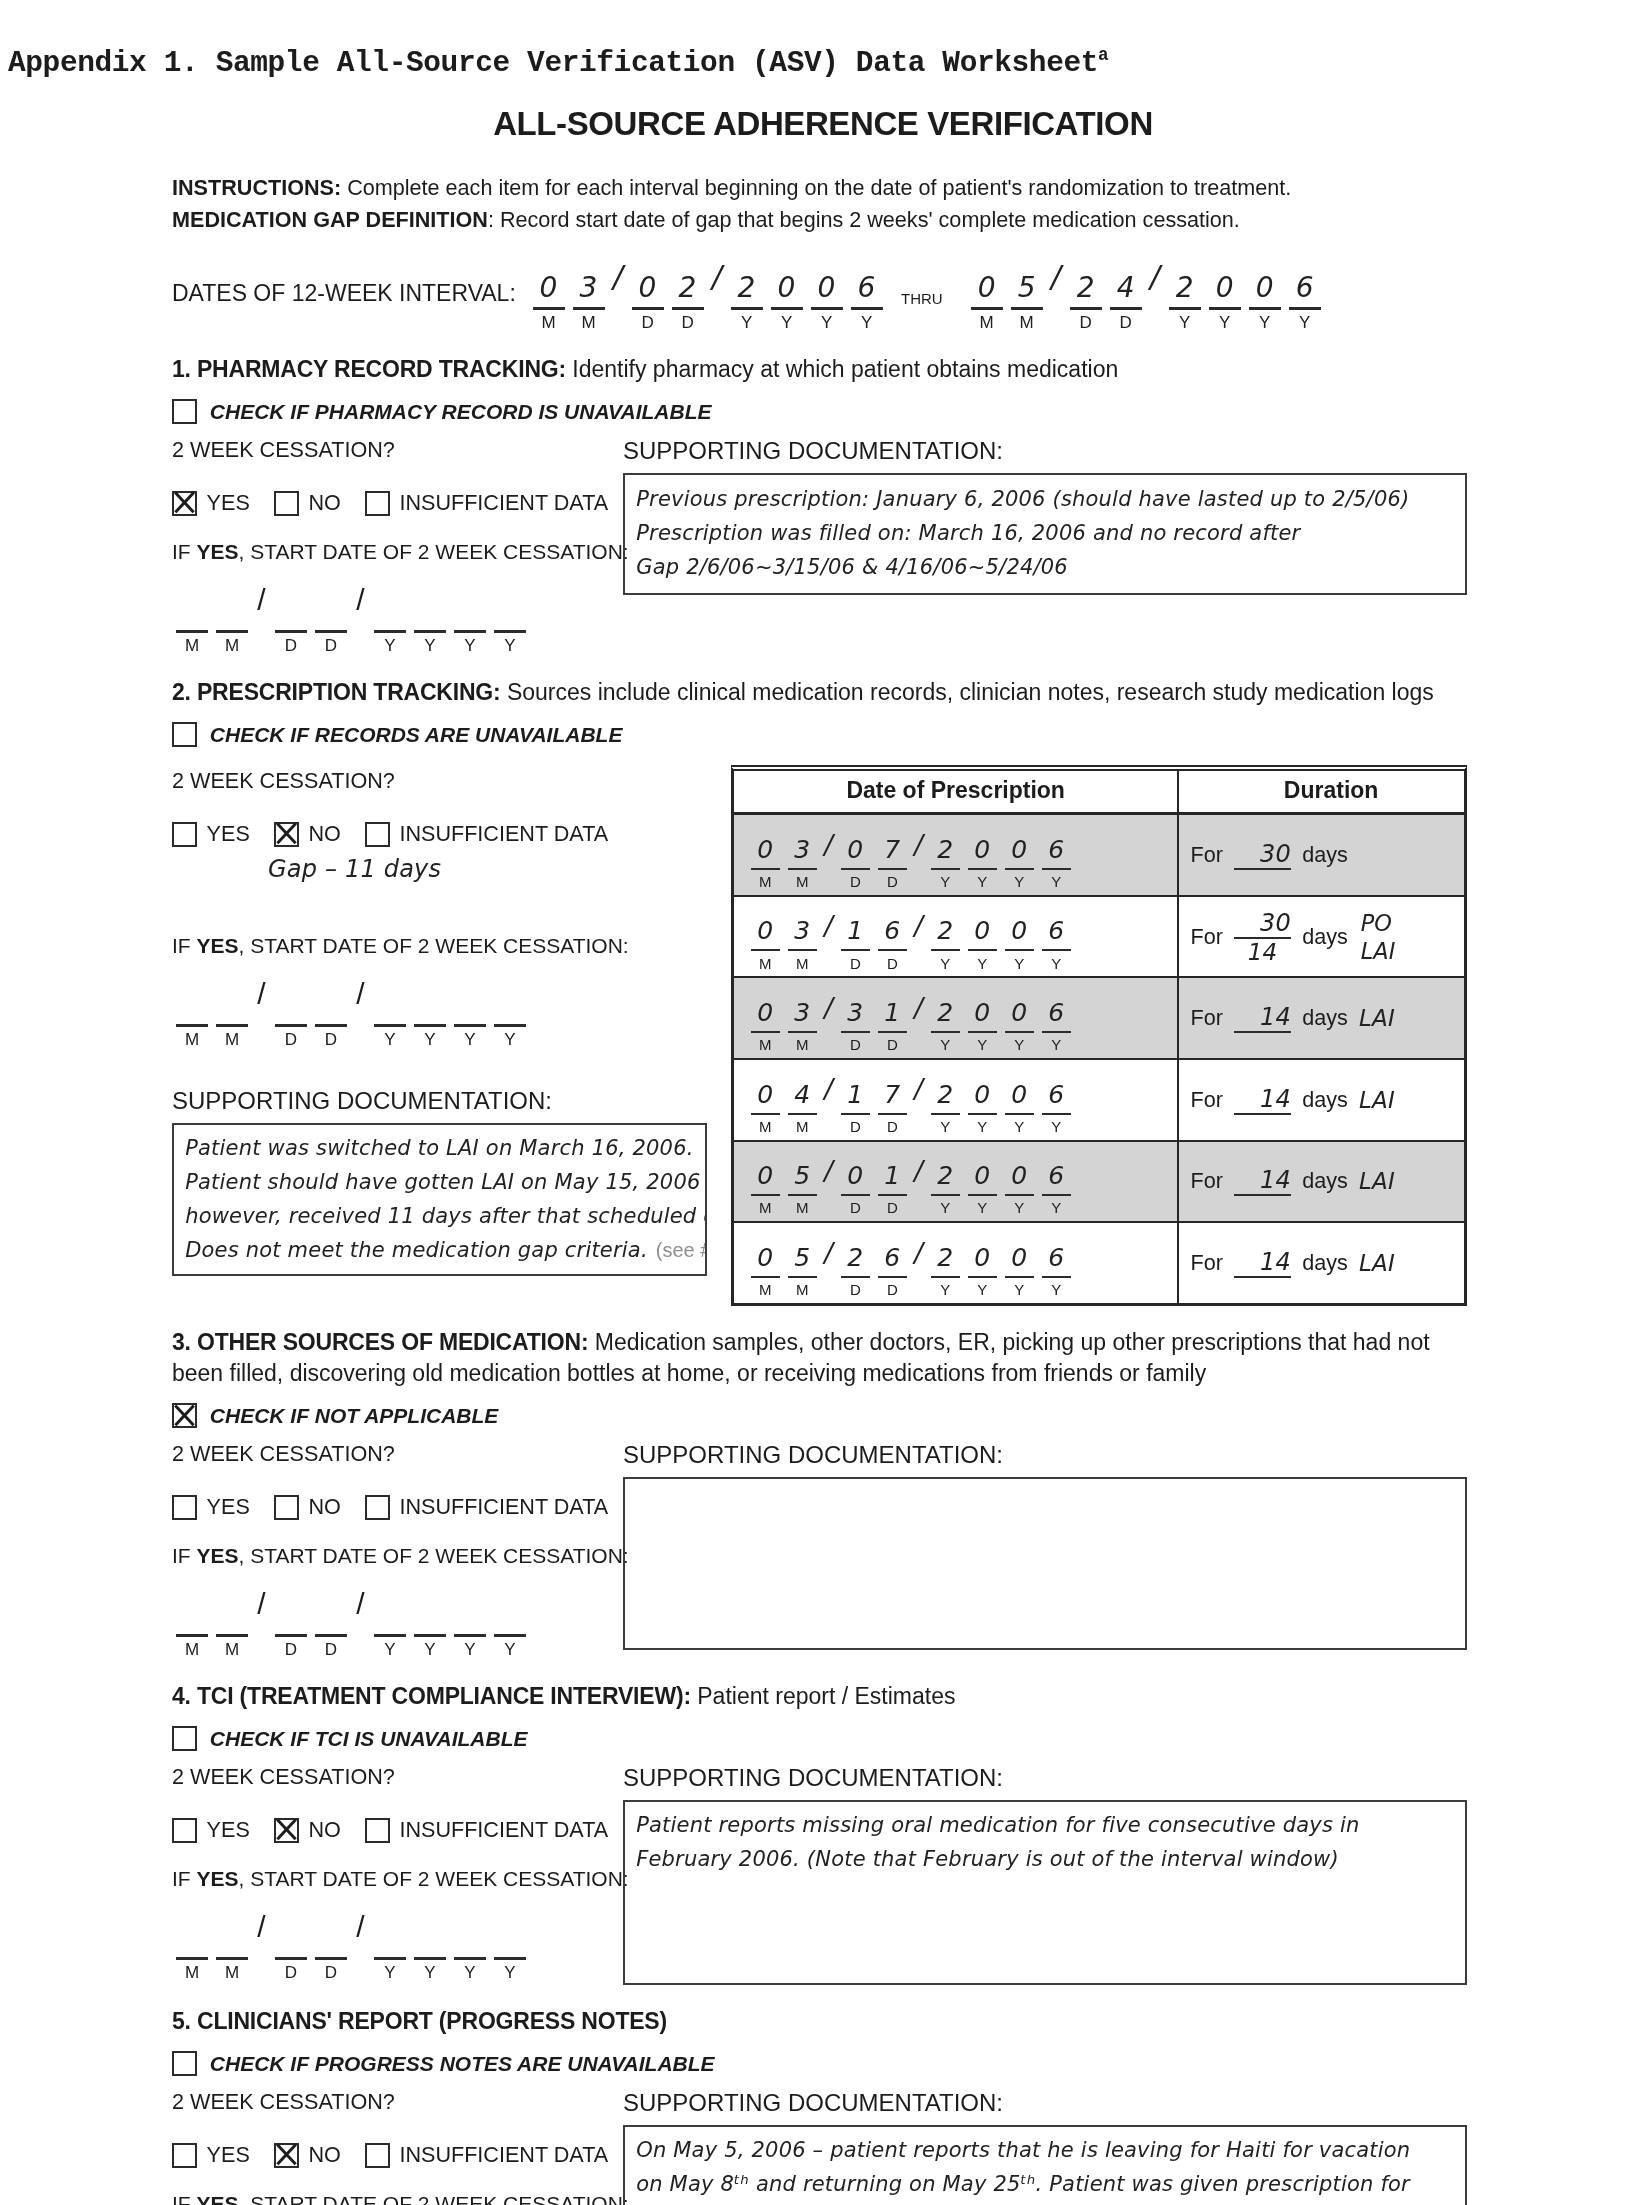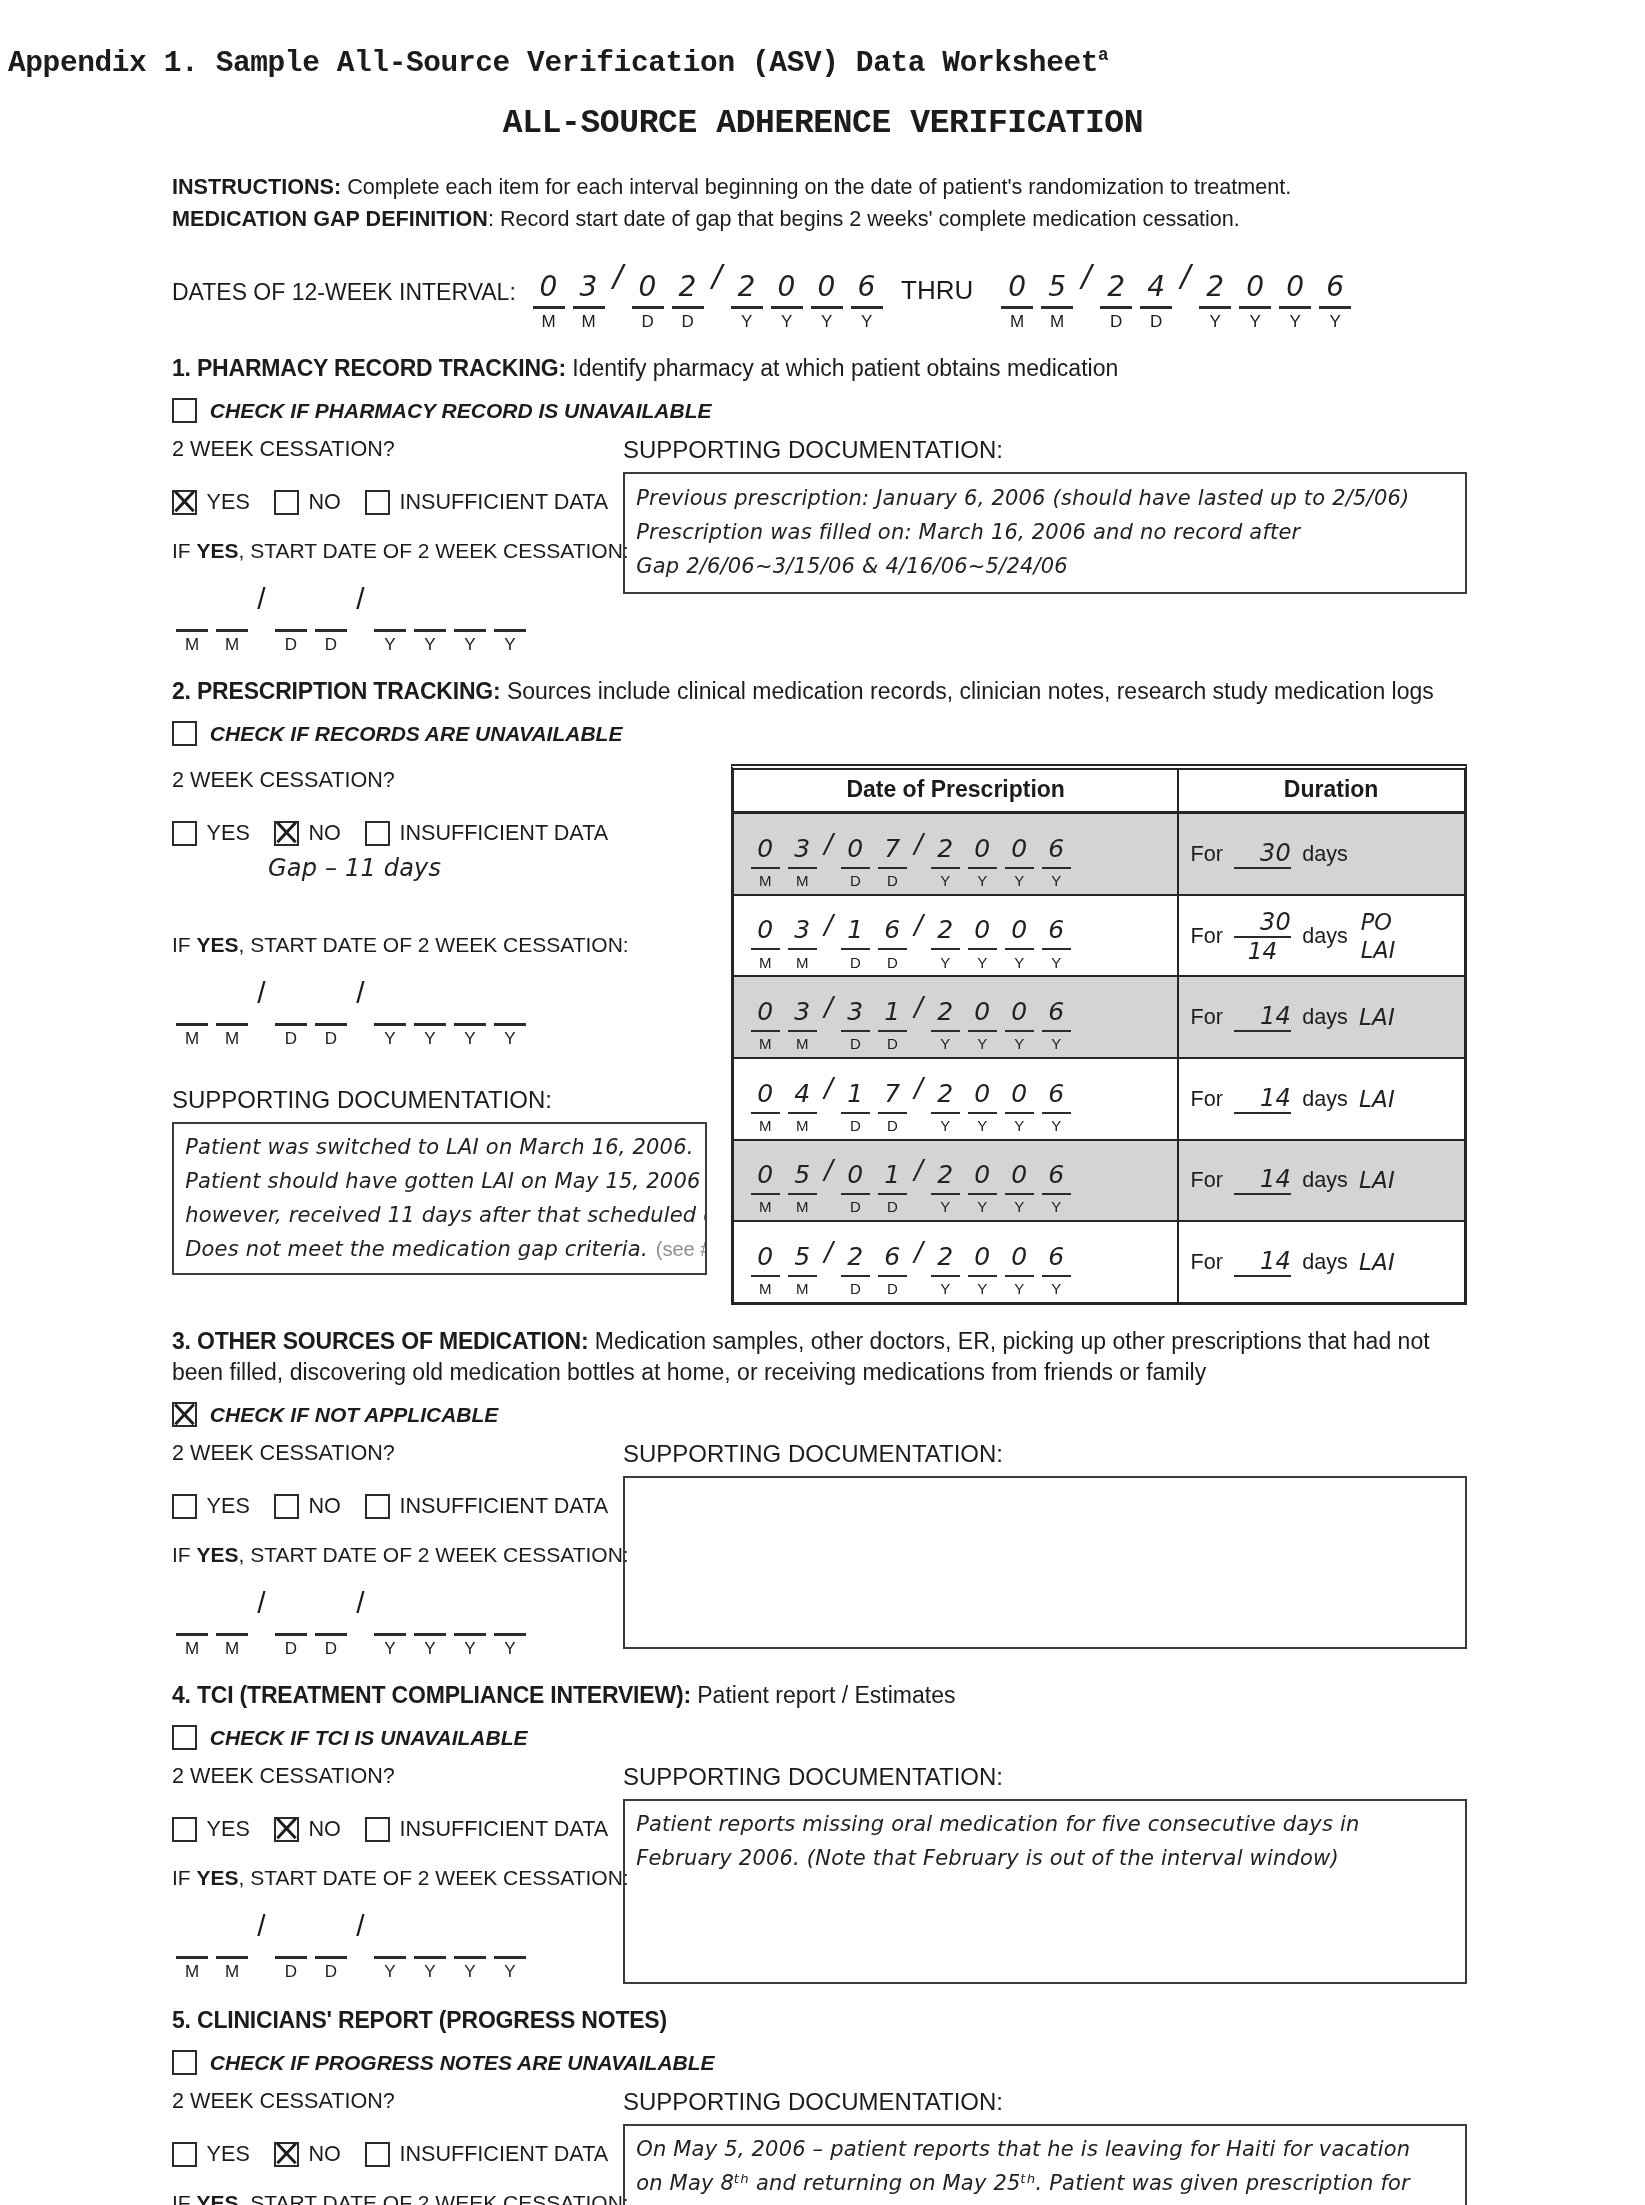--- a/index.html
+++ b/index.html
@@ -4,26 +4,26 @@
 <style>
   html,body{margin:0;padding:0;background:#ffffff;}
   body{
     width:1646px;height:2205px;
     font-family:"Liberation Sans",sans-serif;color:#1c1c1c;
     display:flex;flex-direction:column;overflow:hidden;
   }
   .topbar{height:13.6px;background:#1a1a1a;margin:24px 14.4px 0 0;}
   .appendix{font-family:Liberation Mono, monospace;font-weight:700;font-size:29.5px;margin:21px 0 0 8px;letter-spacing:-0.4px;}
   .appendix sup{font-size:17.6px;}
-  .form-title{text-align:center;font-weight:700;font-size:33px;margin-top:25.5px;letter-spacing:-0.4px;font-family:Liberation Mono, monospace;}
+  .form-title{text-align:center;font-weight:700;font-size:33px;margin-top:25.5px;letter-spacing:-0.4px;}
   .content{margin:0 179px 0 172px;}
   .instructions{margin-top:29px;font-size:21.6px;line-height:1.45;}
   .interval-row{margin-top:19px;display:flex;align-items:flex-end;white-space:nowrap;}
   .il{font-size:23px;margin-bottom:25.5px;}
-  .thru{font-size:26px;margin:0 11.2px 25.5px 14.4px;}
+  .thru{font-size:15px;margin:0 11.2px 25.5px 14.4px;}
 
   
   .hw{font-family:"DejaVu Sans",sans-serif;font-style:italic;letter-spacing:0.2px;color:#222;}
 
   
   .df{display:inline-block;margin-left:12.8px;}
   .df-row{display:flex;align-items:flex-end;}
   .df-labels{display:flex;margin-top:3.2px;}
   .dg{display:inline-block;width:32px;height:38px;margin:0 4px;border-bottom:3.2px solid #2b2b2b;
       text-align:center;font-size:28px;line-height:37px;}

